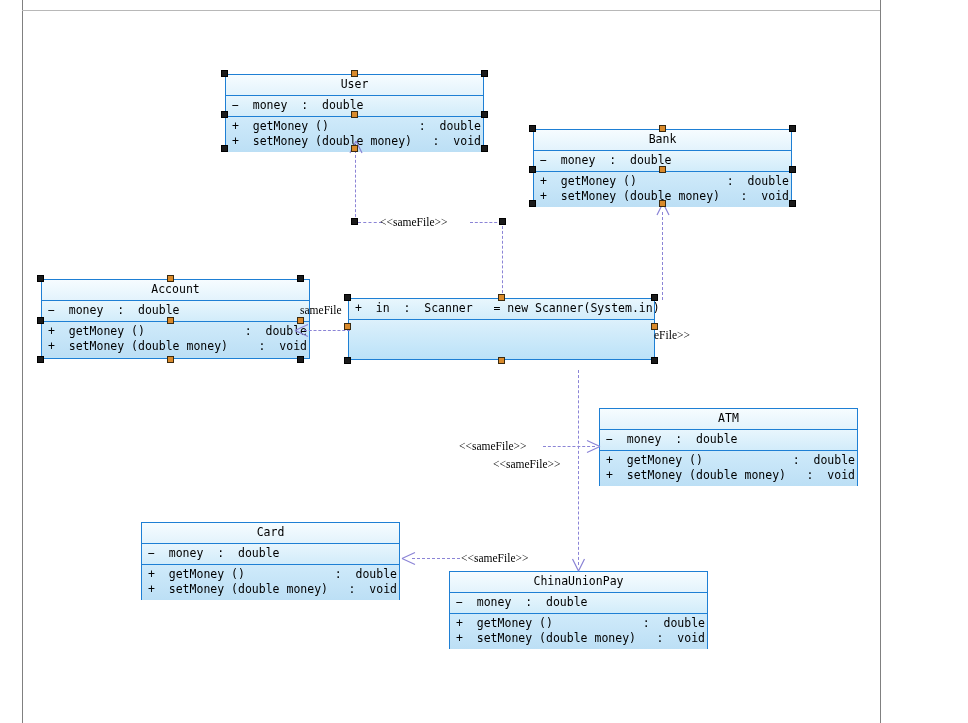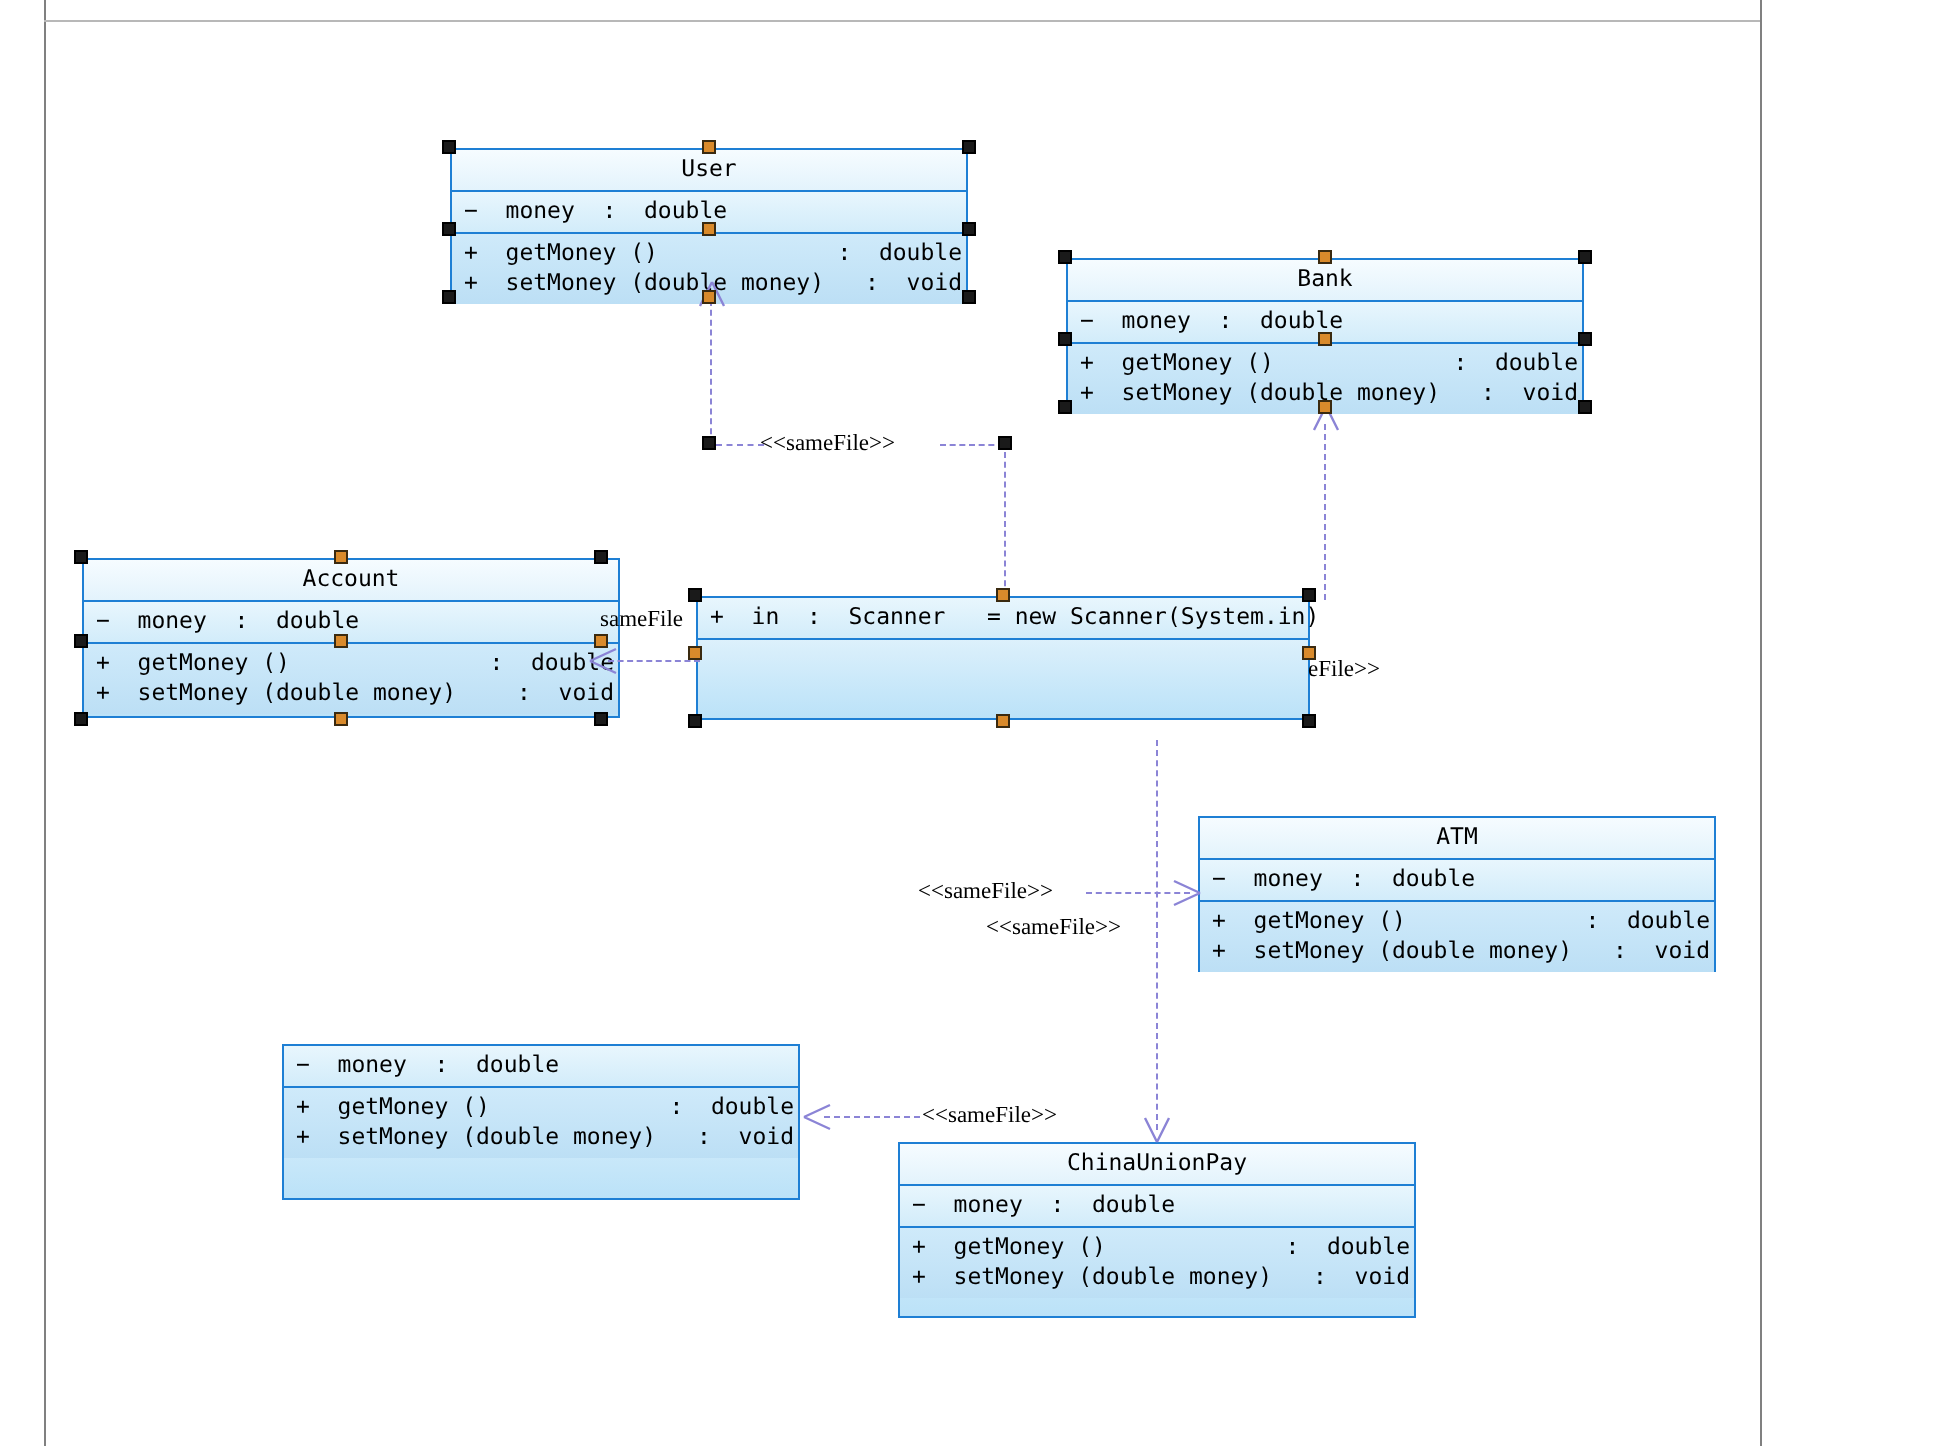--- a/index.html
+++ b/index.html
@@ -289,39 +289,40 @@
         <span class="m-right">:  double</span>
       </div>
       <div class="member">
         <span class="m-left">+  setMoney (double money)</span>
         <span class="m-right">:  void</span>
       </div>
     </div>
   </div>
 
   <div class="uml-class" style="left:141px; top:522px; width:259px; height:78px;">
-    <div class="uml-attrs">
-      <div class="member">
-        <span class="m-left">−  money  :  double</span>
-        <span class="m-right"></span>
-      </div>
-    </div>
-    <div class="uml-ops">
-      <div class="member">
-        <span class="m-left">+  getMoney ()</span>
-        <span class="m-right">:  double</span>
-      </div>
-      <div class="member">
-        <span class="m-left">+  setMoney (double money)</span>
-        <span class="m-right">:  void</span>
-      </div>
-    </div>
-  </div>
-
-  <div class="uml-class" style="left:449px; top:571px; width:259px; height:88px;">
+    <div class="uml-name">Card</div>
+    <div class="uml-attrs">
+      <div class="member">
+        <span class="m-left">−  money  :  double</span>
+        <span class="m-right"></span>
+      </div>
+    </div>
+    <div class="uml-ops">
+      <div class="member">
+        <span class="m-left">+  getMoney ()</span>
+        <span class="m-right">:  double</span>
+      </div>
+      <div class="member">
+        <span class="m-left">+  setMoney (double money)</span>
+        <span class="m-right">:  void</span>
+      </div>
+    </div>
+  </div>
+
+  <div class="uml-class" style="left:449px; top:571px; width:259px; height:78px;">
     <div class="uml-name">ChinaUnionPay</div>
     <div class="uml-attrs">
       <div class="member">
         <span class="m-left">−  money  :  double</span>
         <span class="m-right"></span>
       </div>
     </div>
     <div class="uml-ops">
       <div class="member">
         <span class="m-left">+  getMoney ()</span>

